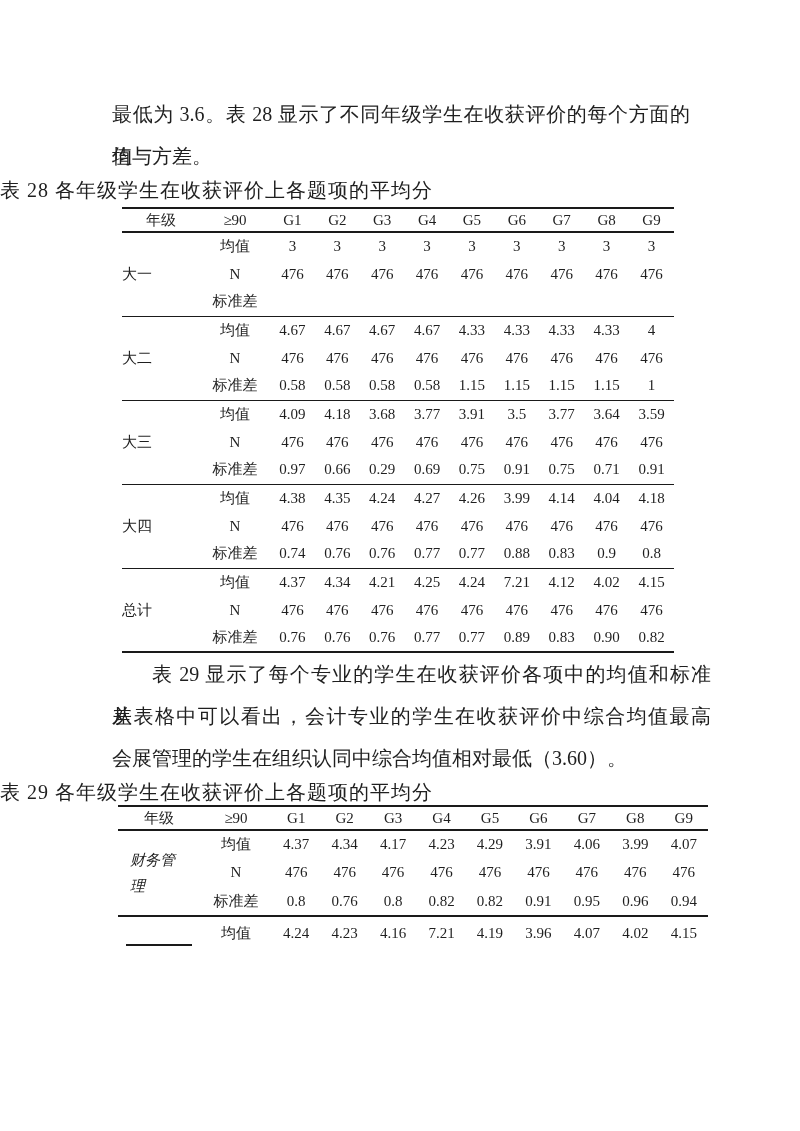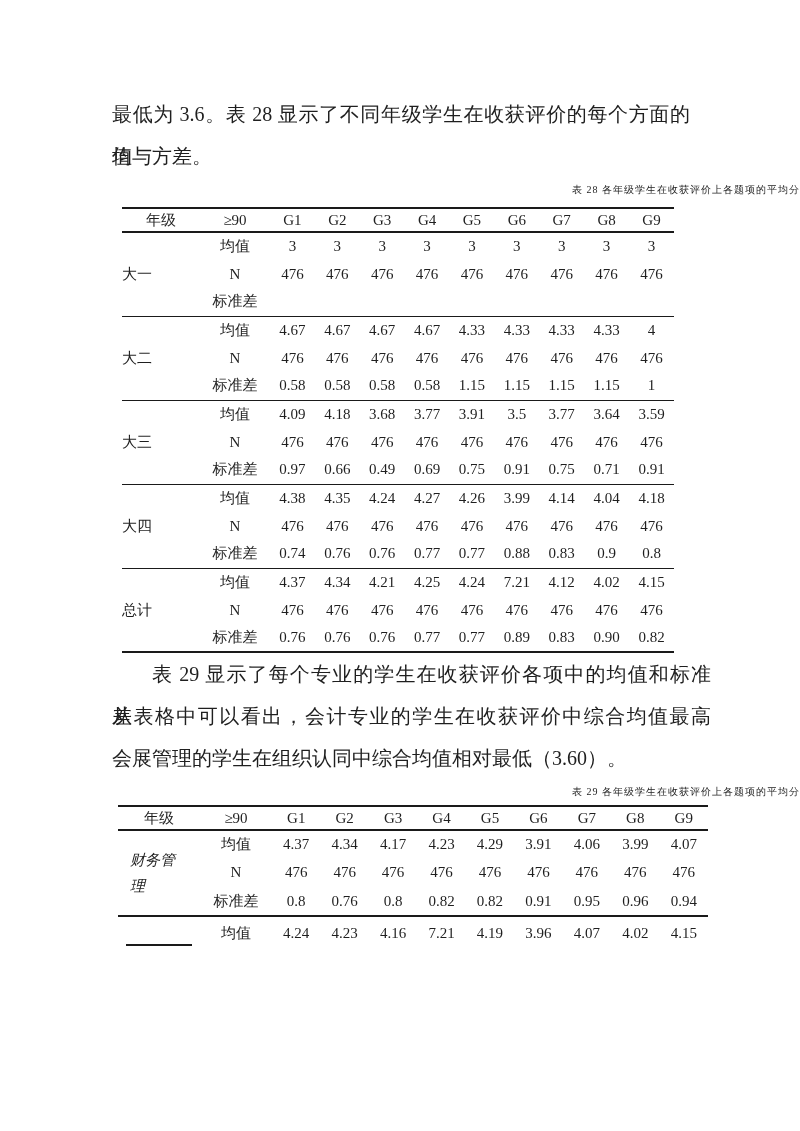--- a/index.html
+++ b/index.html
@@ -29,25 +29,24 @@
     white-space: normal;
     text-align: justify;
     text-align-last: justify;
   }
   .para .line.indent { text-indent: 2em; }
   .p1 { margin: 93px 110px 0 112px; }
   .p2 { margin: 0 89px 0 112px; }
 
   
   .caption {
-    text-align: right;
-    font-size: 10px;
+    text-align: left;
+    font-size: 20px;
     line-height: 26px;
     letter-spacing: 1px;
-    padding-left: 36px;
   }
 
   
   table.stat-table {
     border-collapse: collapse;
     table-layout: fixed;
     border-top: 2px solid var(--rule);
     font-size: 15px;
   }
   .t28 {
@@ -228,21 +227,21 @@
           <td class="val-cell">476</td>
           <td class="val-cell">476</td>
           <td class="val-cell">476</td>
           <td class="val-cell">476</td>
           <td class="val-cell">476</td>
         </tr>
         <tr>
           <td class="name-cell">标准差</td>
           <td class="val-cell">0.97</td>
           <td class="val-cell">0.66</td>
-          <td class="val-cell">0.49</td>
+          <td class="val-cell">0.29</td>
           <td class="val-cell">0.69</td>
           <td class="val-cell">0.75</td>
           <td class="val-cell">0.91</td>
           <td class="val-cell">0.75</td>
           <td class="val-cell">0.71</td>
           <td class="val-cell">0.91</td>
         </tr>
         <tr class="group-start">
           <td rowspan="3" class="label-cell">大四</td>
           <td class="name-cell">均值</td>

